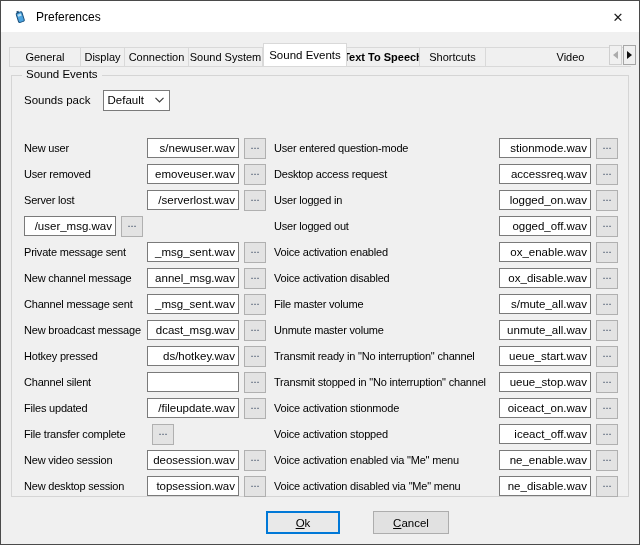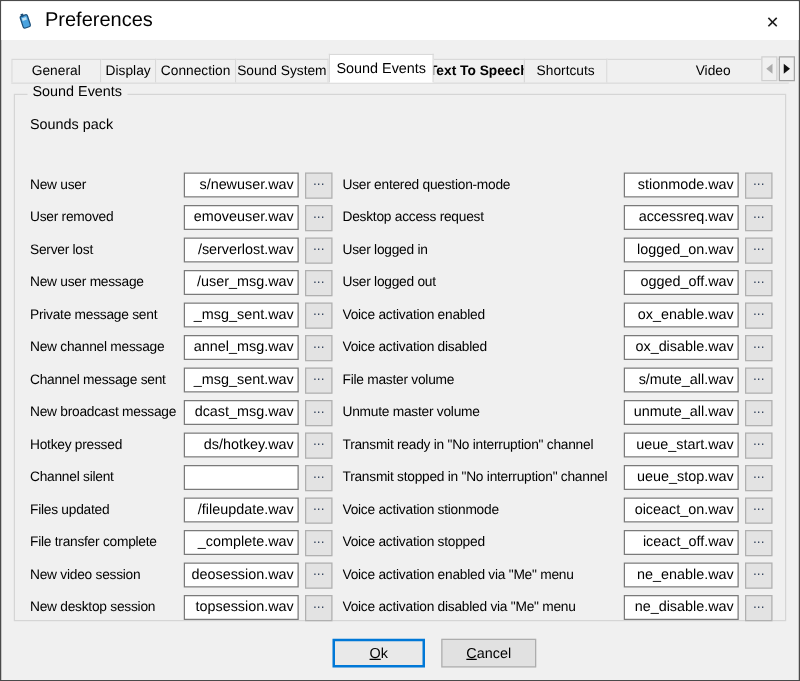--- a/index.html
+++ b/index.html
@@ -1,21 +1,21 @@
 <!DOCTYPE html>
 <html><head>
 <meta charset="utf-8">
 <style>
   html,body{margin:0;padding:0;background:#2b2b2b;}
   body{width:640px;height:545px;overflow:hidden;font-family:"Liberation Sans",sans-serif;-webkit-font-smoothing:antialiased;}
   .window{position:relative;width:638px;height:543px;background:#f0f0f0;border:1px solid #4a4a4a;box-sizing:content-box;}
   
   .titlebar{position:absolute;left:0;top:0;width:100%;height:31px;background:#ffffff;display:flex;align-items:center;}
   .app-icon{width:16px;height:16px;margin-left:11px;display:inline-block;}
-  .title-text{font-size:16px;color:#000;margin-left:8px;text-align:right;}
+  .title-text{font-size:12px;color:#000;margin-left:8px;text-align:right;}
   .close-btn{position:absolute;right:6px;top:4px;width:30px;height:24px;display:flex;align-items:center;justify-content:center;cursor:default;}
   .close-glyph{font-size:13px;color:#1a1a1a;line-height:1;}
   
   .tabstrip{position:absolute;left:8px;top:41px;width:622px;height:24px;display:flex;align-items:flex-end;border-bottom:1px solid #d9d9d9;overflow:hidden;}
   .tab{box-sizing:border-box;flex:0 0 auto;height:20px;margin-bottom:-1px;background:#f0f0f0;border:1px solid #d9d9d9;border-left-width:0;
        font-size:11px;color:#000;display:flex;align-items:center;justify-content:center;white-space:nowrap;overflow:hidden;}
   .tab:first-child{border-left-width:1px;}
   .tab:nth-child(1){width:72px;} .tab:nth-child(2){width:44px;} .tab:nth-child(3){width:64px;}
   .tab:nth-child(4){width:74px;} .tab:nth-child(5){width:84px;} .tab:nth-child(6){width:73px;font-weight:bold;}
   .tab:nth-child(7){width:66px;} .tab:nth-child(8){width:170px;}
@@ -42,21 +42,21 @@
   .col.left .row-label{width:123px;}
   .col.right .row-label{width:225px;}
   .row-input{box-sizing:border-box;width:92px;height:20px;border:1px solid #7a7a7a;background:#fff;font-family:"Liberation Sans",sans-serif;
              font-size:11.5px;color:#000;padding:0 3px;text-align:right;outline:none;flex:0 0 auto;}
   .browse-btn{box-sizing:border-box;width:22px;height:21px;margin-left:5px;background:#e3e3e3;border:1px solid #b0b0b0;
               font-family:"Liberation Sans",sans-serif;font-size:11px;line-height:8px;color:#35455e;padding:0 0 6px 0;flex:0 0 auto;}
   
   .footer-btn{position:absolute;box-sizing:border-box;height:23px;font-family:"Liberation Sans",sans-serif;font-size:11.5px;color:#000;
               background:#e1e1e1;border:1px solid #adadad;display:flex;align-items:center;justify-content:center;}
   .btn-ok{left:265px;top:510px;width:74px;background:#e9e9e9;border:2px solid #0078d7;}
-  .btn-cancel{left:352px;top:510px;width:76px;}
+  .btn-cancel{left:372px;top:510px;width:76px;}
   .u{text-decoration:underline;}
 </style>
 </head>
 <body>
 
 <div class="window">
 
   <div class="titlebar">
     <span class="app-icon">
       <svg width="16" height="16" viewBox="0 0 16 16">
@@ -91,20 +91,26 @@
     <span class="scroll-btn enabled">
         <i class="tri-right"></i>
       </span>
   </div>
 
   <div class="groupbox">
     <span class="group-label">Sound Events</span>
 
     <div class="pack-row">
       <span class="pack-label">Sounds pack</span>
+      <div class="combo">
+        <span class="combo-text">Default</span>
+        <svg class="chevron" viewBox="0 0 9 6">
+          <polyline points="0.5,0.8 4.5,4.8 8.5,0.8" fill="none" stroke="#3c3c3c" stroke-width="1.2"></polyline>
+        </svg>
+      </div>
     </div>
 
     <div class="col left" id="left-col">
   <div class="row">
     <span class="row-label">New user</span>
     <input class="row-input" type="text" value="s/newuser.wav" style="">
     <button class="browse-btn">...</button>
   </div>
 
   <div class="row">
@@ -113,21 +119,20 @@
     <button class="browse-btn">...</button>
   </div>
 
   <div class="row">
     <span class="row-label">Server lost</span>
     <input class="row-input" type="text" value="/serverlost.wav" style="">
     <button class="browse-btn">...</button>
   </div>
 
   <div class="row">
-    <span class="row-label">New user message</span>
     <input class="row-input" type="text" value="/user_msg.wav" style="">
     <button class="browse-btn">...</button>
   </div>
 
   <div class="row">
     <span class="row-label">Private message sent</span>
     <input class="row-input" type="text" value="_msg_sent.wav" style="">
     <button class="browse-btn">...</button>
   </div>
 
@@ -162,21 +167,20 @@
   </div>
 
   <div class="row">
     <span class="row-label">Files updated</span>
     <input class="row-input" type="text" value="/fileupdate.wav" style="">
     <button class="browse-btn">...</button>
   </div>
 
   <div class="row">
     <span class="row-label">File transfer complete</span>
-    <input class="row-input" type="text" value="_complete.wav" style="">
     <button class="browse-btn">...</button>
   </div>
 
   <div class="row">
     <span class="row-label">New video session</span>
     <input class="row-input" type="text" value="deosession.wav" style="">
     <button class="browse-btn">...</button>
   </div>
 
   <div class="row">

